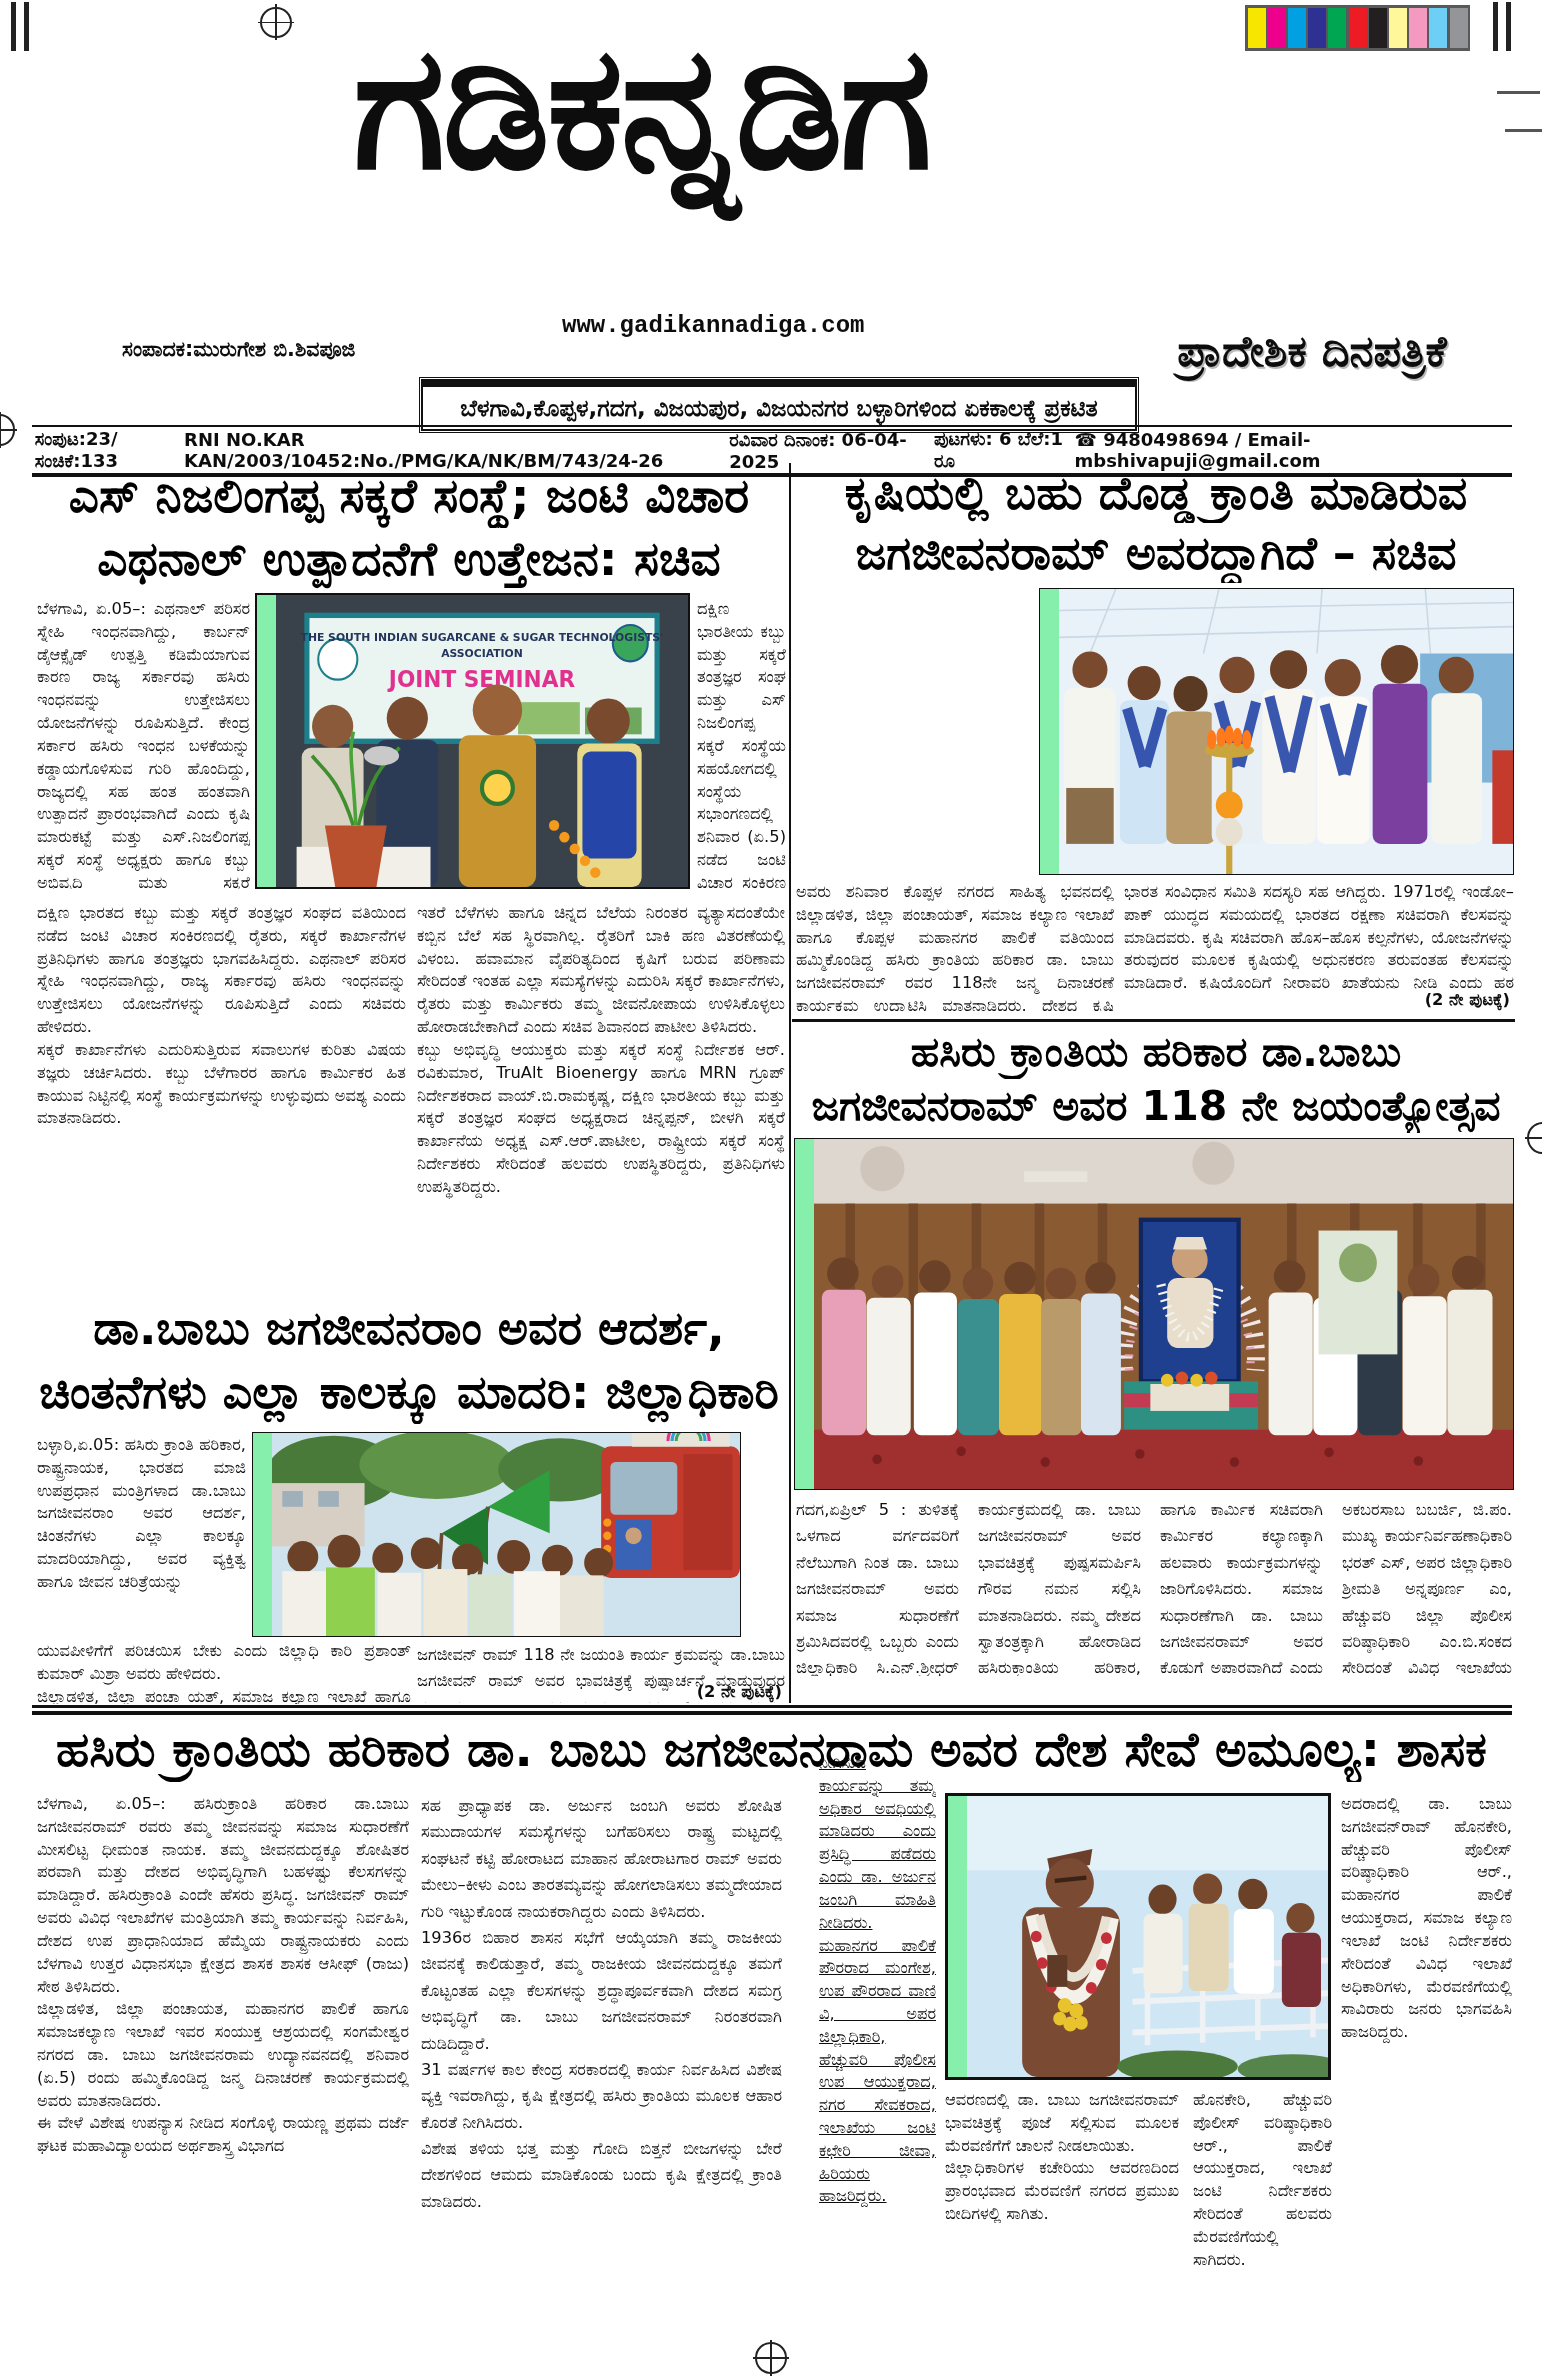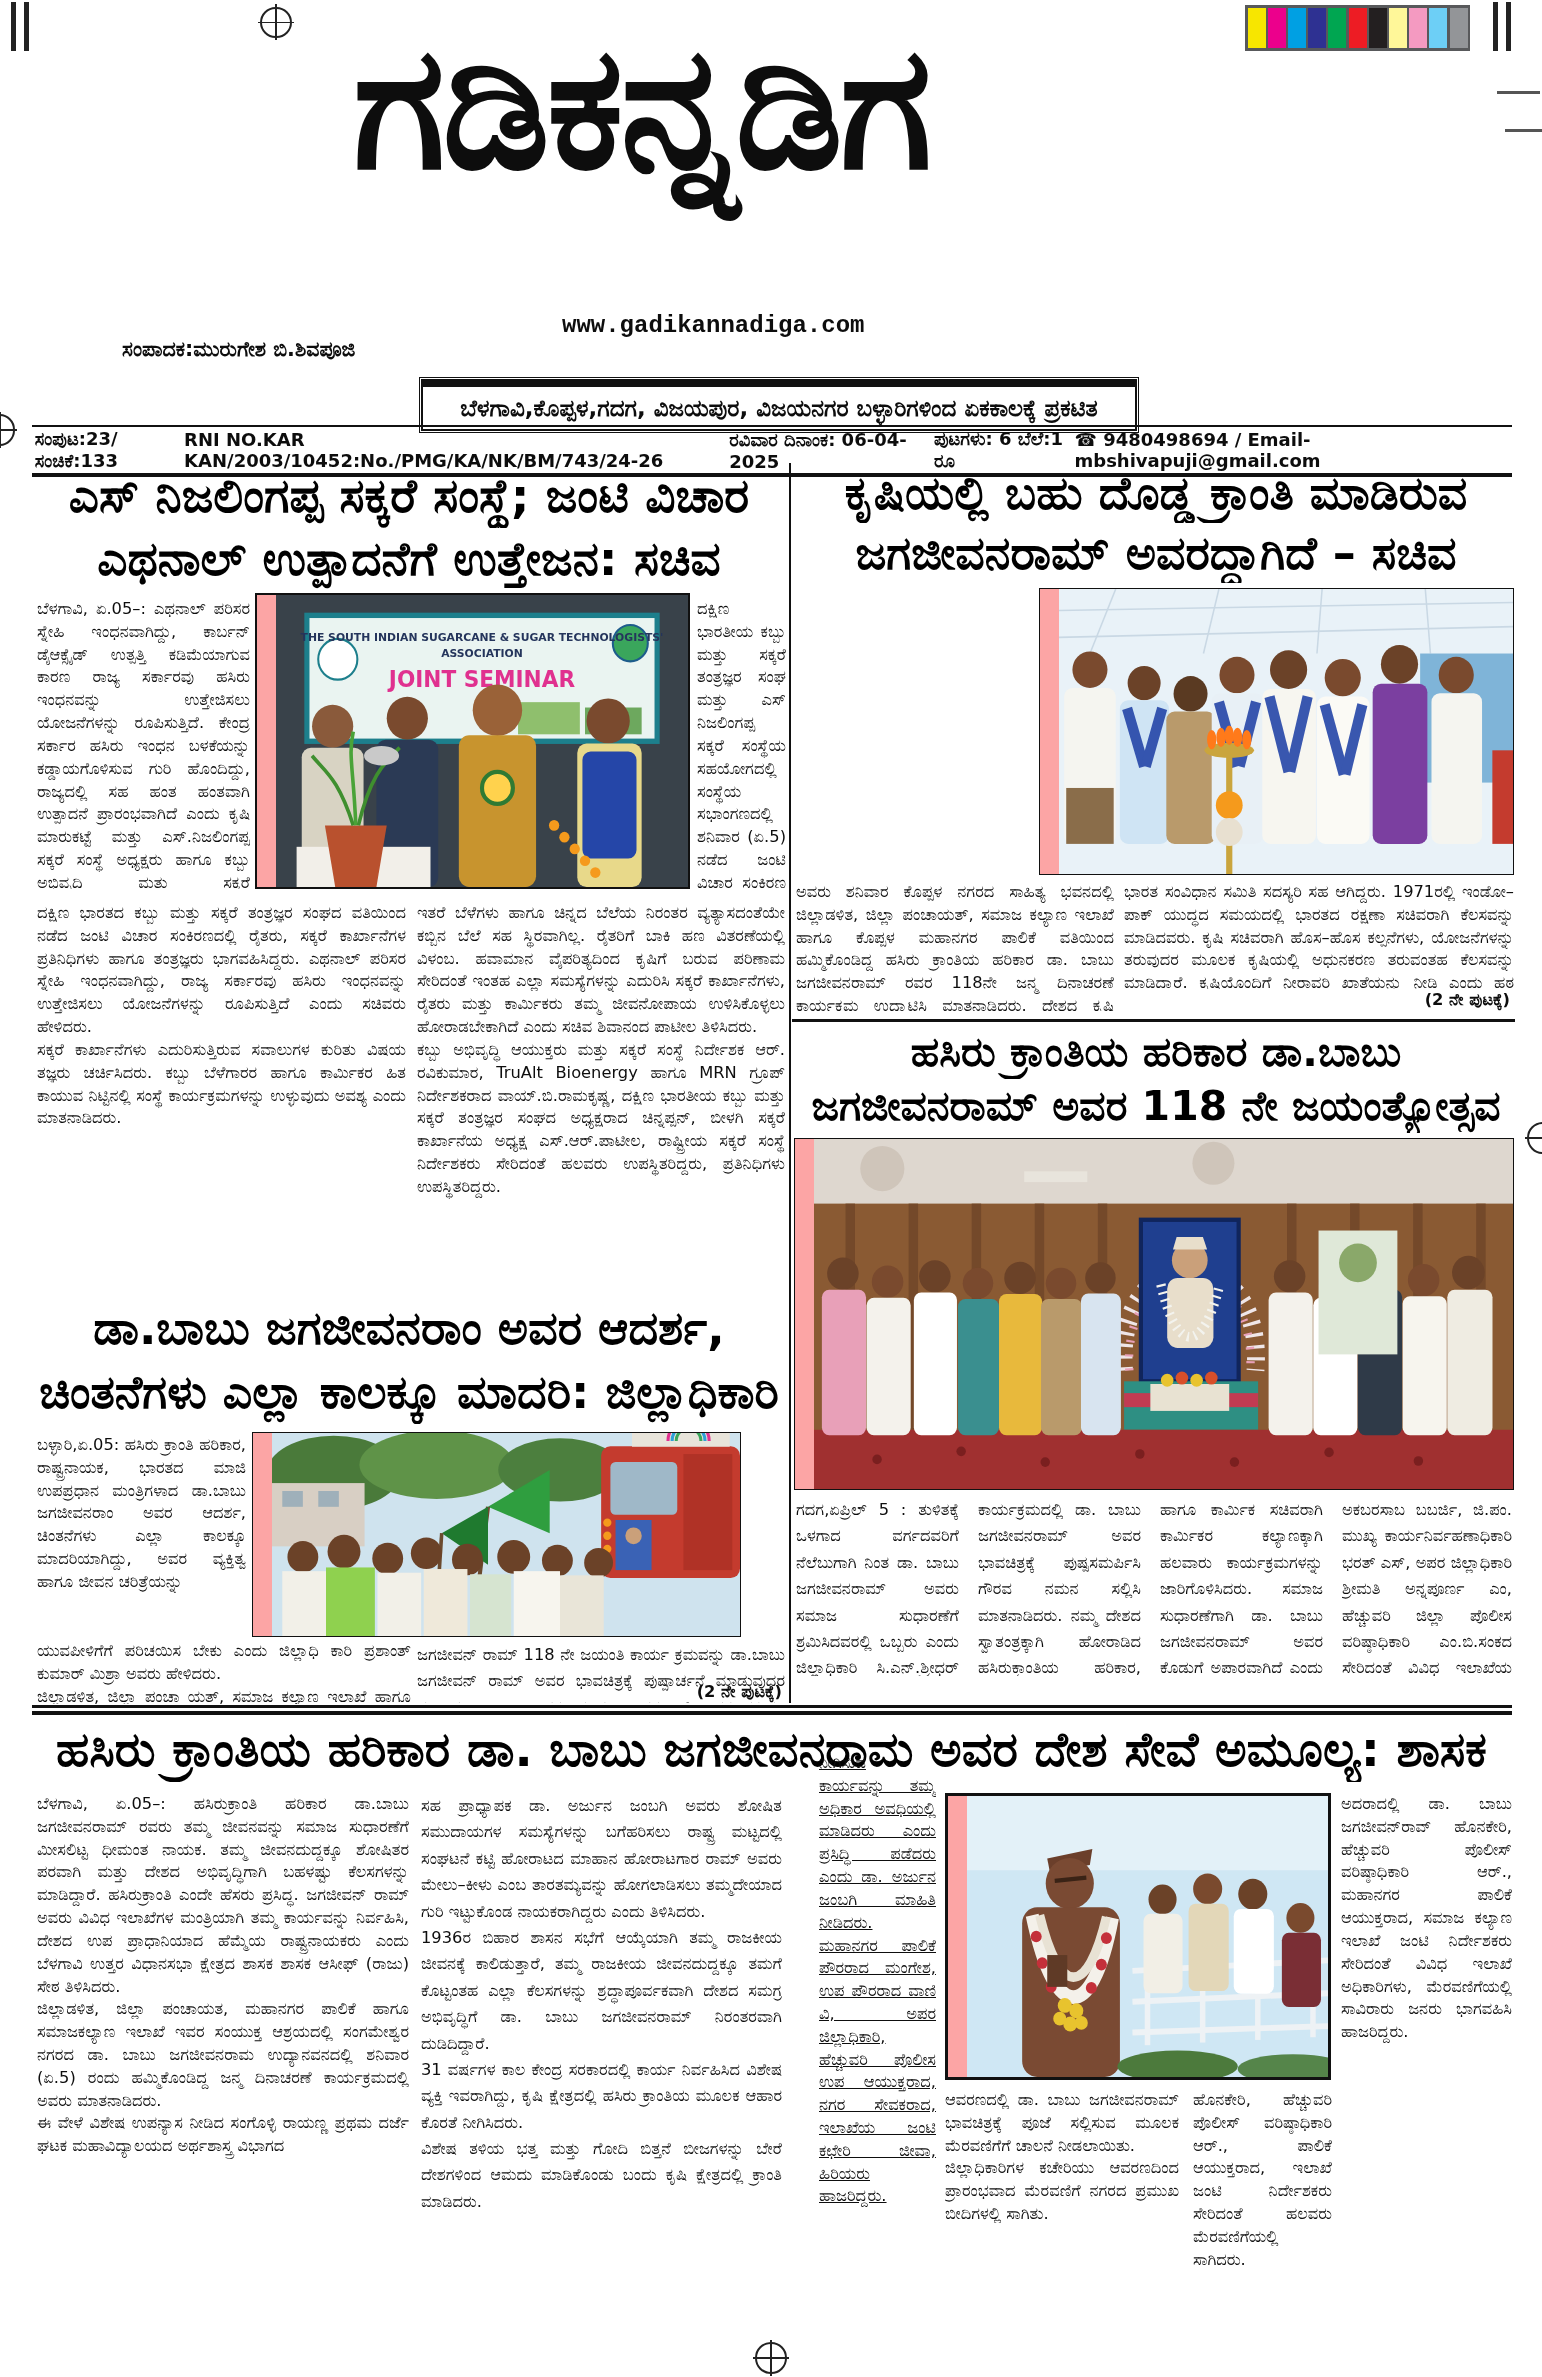--- a/index.html
+++ b/index.html
@@ -3,21 +3,21 @@
 <meta charset="utf-8">
 <style>
   html,body{margin:0;padding:0;background:#e8e8e8;}
   .page{position:relative;width:1542px;height:2377px;background:#ffffff;
         font-family:"DejaVu Sans","Liberation Sans",sans-serif;color:#0d0d0d;overflow:hidden;}
   .abs{position:absolute;}
   .kn-body{font-size:16.3px;line-height:1.40;text-align:justify;white-space:pre-line;overflow:hidden;color:#0e0e0e;}
   .kn-body.loose{line-height:1.62;}
   .hl{font-weight:700;color:#000;text-align:center;overflow:hidden;}
   .rule{background:#111;}
-  .photo-frame{border:2.2px solid #111;box-sizing:border-box;overflow:hidden;background:#fca5a5;padding-left:19px;}
+  .photo-frame{border:2.2px solid #111;box-sizing:border-box;overflow:hidden;background:#86efac;padding-left:19px;}
   .photo-frame svg{display:block;width:100%;height:100%;}
   .colorbar{display:flex;gap:2.2px;background:#58595b;padding:2.7px;}
   .colorbar div{width:18px;height:40px;}
   .regcircle{position:absolute;width:31.5px;height:31.5px;border:2.2px solid #222;border-radius:50%;box-sizing:border-box;}
   .regcircle:before,.regcircle:after{content:"";position:absolute;background:#222;}
   .regcircle:before{left:50%;top:-4.3px;width:1.6px;height:36px;margin-left:-0.5px;}
   .regcircle:after{top:50%;left:-4.3px;height:1.6px;width:36px;margin-top:-0.5px;}
   .masthead-title{font-weight:700;letter-spacing:-3.3px;text-align:center;line-height:1;}
   .edition{font-weight:700;text-shadow:1.6px 1.6px 0 #b9b9b9;}
   .tagbox{border:2.2px solid #111;border-top:8.7px solid #111;outline:1.1px solid #111;outline-offset:1.6px;
@@ -52,20 +52,21 @@
     <div style="background:#231f20"></div>
     <div style="background:#fff799"></div>
     <div style="background:#f49ac1"></div>
     <div style="background:#6dcff6"></div>
     <div style="background:#939598"></div>
   </div>
 
   <div class="abs masthead-title" style="left:179px;top:22px;width:924px;font-size:171px;">ಗಡಿಕನ್ನಡಿಗ</div>
   <div class="abs" style="left:122px;top:337px;font-size:20.6px;font-weight:700;">ಸಂಪಾದಕ:ಮುರುಗೇಶ ಬಿ.ಶಿವಪೂಜಿ</div>
   <div class="abs" style="left:516px;top:312px;font-size:24px;font-weight:700;font-family:Liberation Mono, monospace;margin-left:46px;">www.gadikannadiga.com</div>
+  <div class="abs edition" style="left:1111px;top:326px;width:402px;font-size:43px;text-align:center;">ಪ್ರಾದೇಶಿಕ ದಿನಪತ್ರಿಕೆ</div>
   <div class="abs tagbox" style="left:421px;top:379px;width:712px;height:42px;font-size:23px;">
     <span>ಬೆಳಗಾವಿ,ಕೊಪ್ಪಳ,ಗದಗ, ವಿಜಯಪುರ, ವಿಜಯನಗರ ಬಳ್ಳಾರಿಗಳಿಂದ ಏಕಕಾಲಕ್ಕೆ ಪ್ರಕಟಿತ</span>
   </div>
 
   <div class="abs infobar" style="left:31.5px;top:425px;width:1480px;height:52px;font-size:18px;">
     <span>ಸಂಪುಟ:23/ಸಂಚಿಕೆ:133</span>
     <span>RNI NO.KAR KAN/2003/10452:No./PMG/KA/NK/BM/743/24-26</span>
     <span>ರವಿವಾರ ದಿನಾಂಕ: 06-04-2025</span>
     <span>ಪುಟಗಳು: 6 ಬೆಲೆ:1 ರೂ</span>
     <span>

